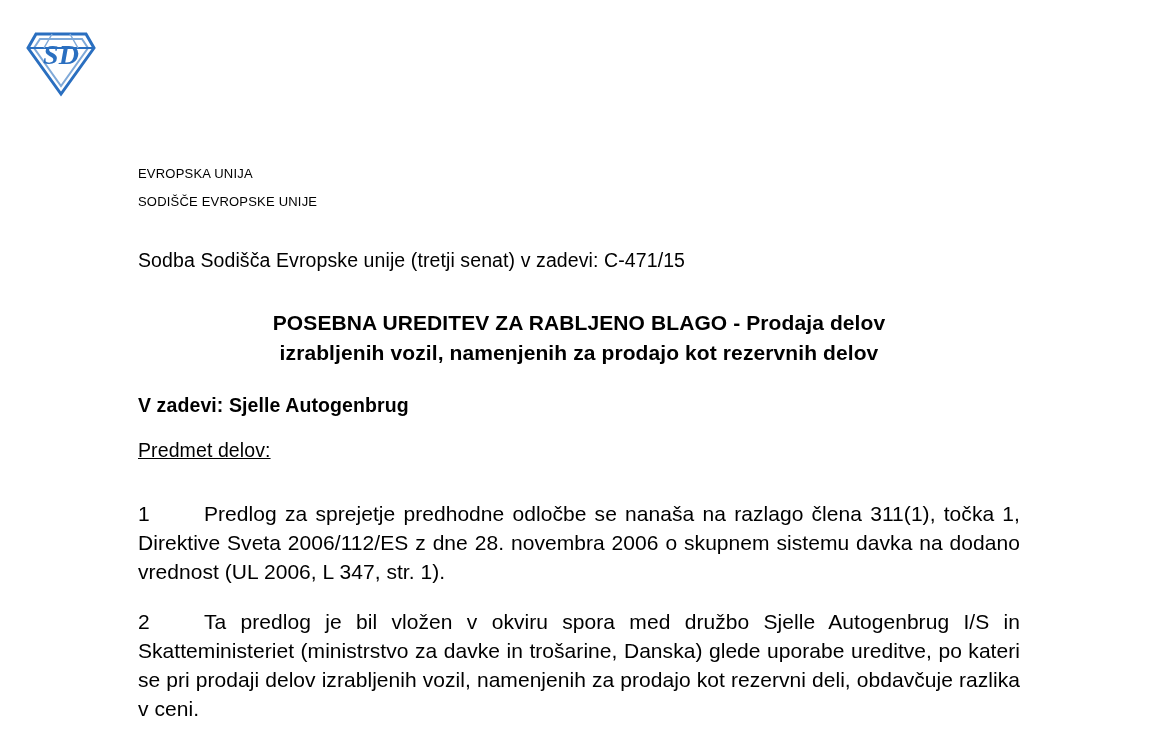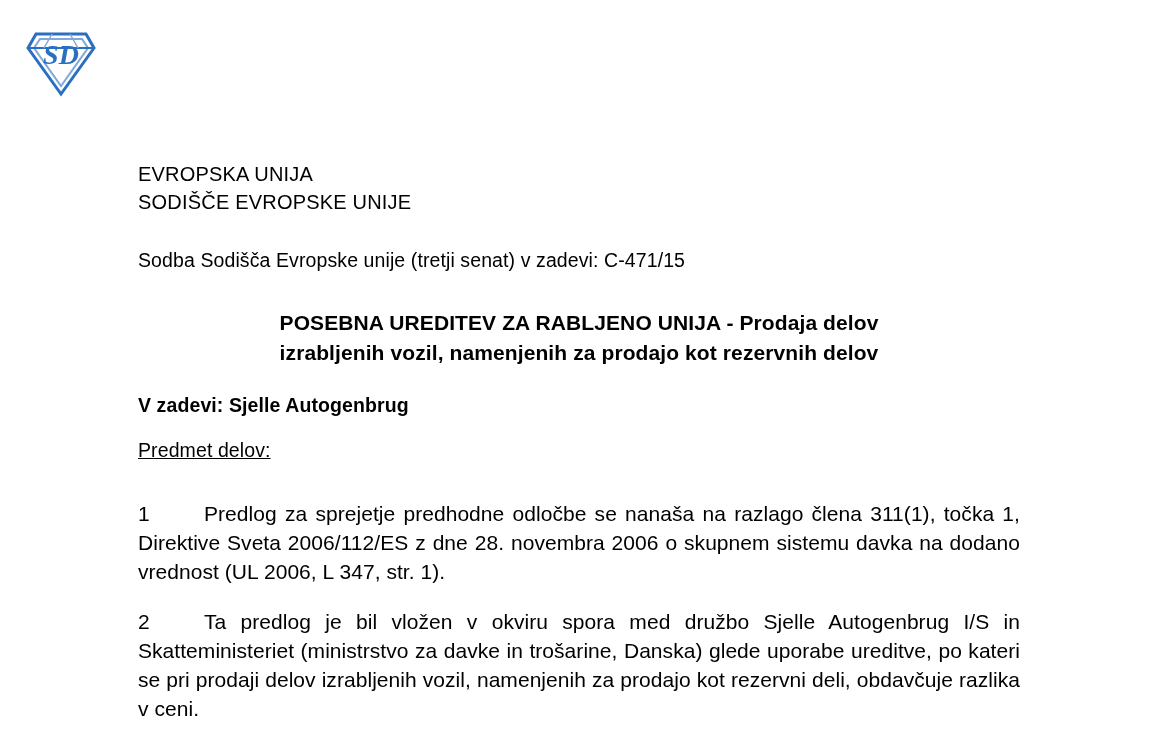--- a/index.html
+++ b/index.html
@@ -27,21 +27,21 @@
 
   
   .doc {
     position: absolute;
     left: 138px;
     top: 160px;
     width: 882px;
   }
 
   .head-line {
-    font-size: 20px;
+    font-size: 13px;
     line-height: 28px;
     letter-spacing: 0.2px;
   }
 
   .spacer-1 { height: 30px; }
 
   .case-line {
     font-size: 19.5px;
     line-height: 28px;
     letter-spacing: 0.1px;
@@ -110,21 +110,21 @@
   <div class="head-line">EVROPSKA UNIJA</div>
   <div class="head-line">SODIŠČE EVROPSKE UNIJE</div>
 
   <div class="spacer-1"></div>
 
   <div class="case-line">Sodba Sodišča Evropske unije (tretji senat) v zadevi: C-471/15</div>
 
   <div class="spacer-2"></div>
 
   <div class="title">
-    <div>POSEBNA UREDITEV ZA RABLJENO UNIJA - Prodaja delov</div>
+    <div>POSEBNA UREDITEV ZA RABLJENO BLAGO - Prodaja delov</div>
     <div>izrabljenih vozil, namenjenih za prodajo kot rezervnih delov</div>
   </div>
 
   <div class="spacer-3"></div>
 
   <div class="subject-party">V zadevi: Sjelle Autogenbrug</div>
 
   <div class="spacer-4"></div>
 
   <div class="subject-label">Predmet delov:</div>

